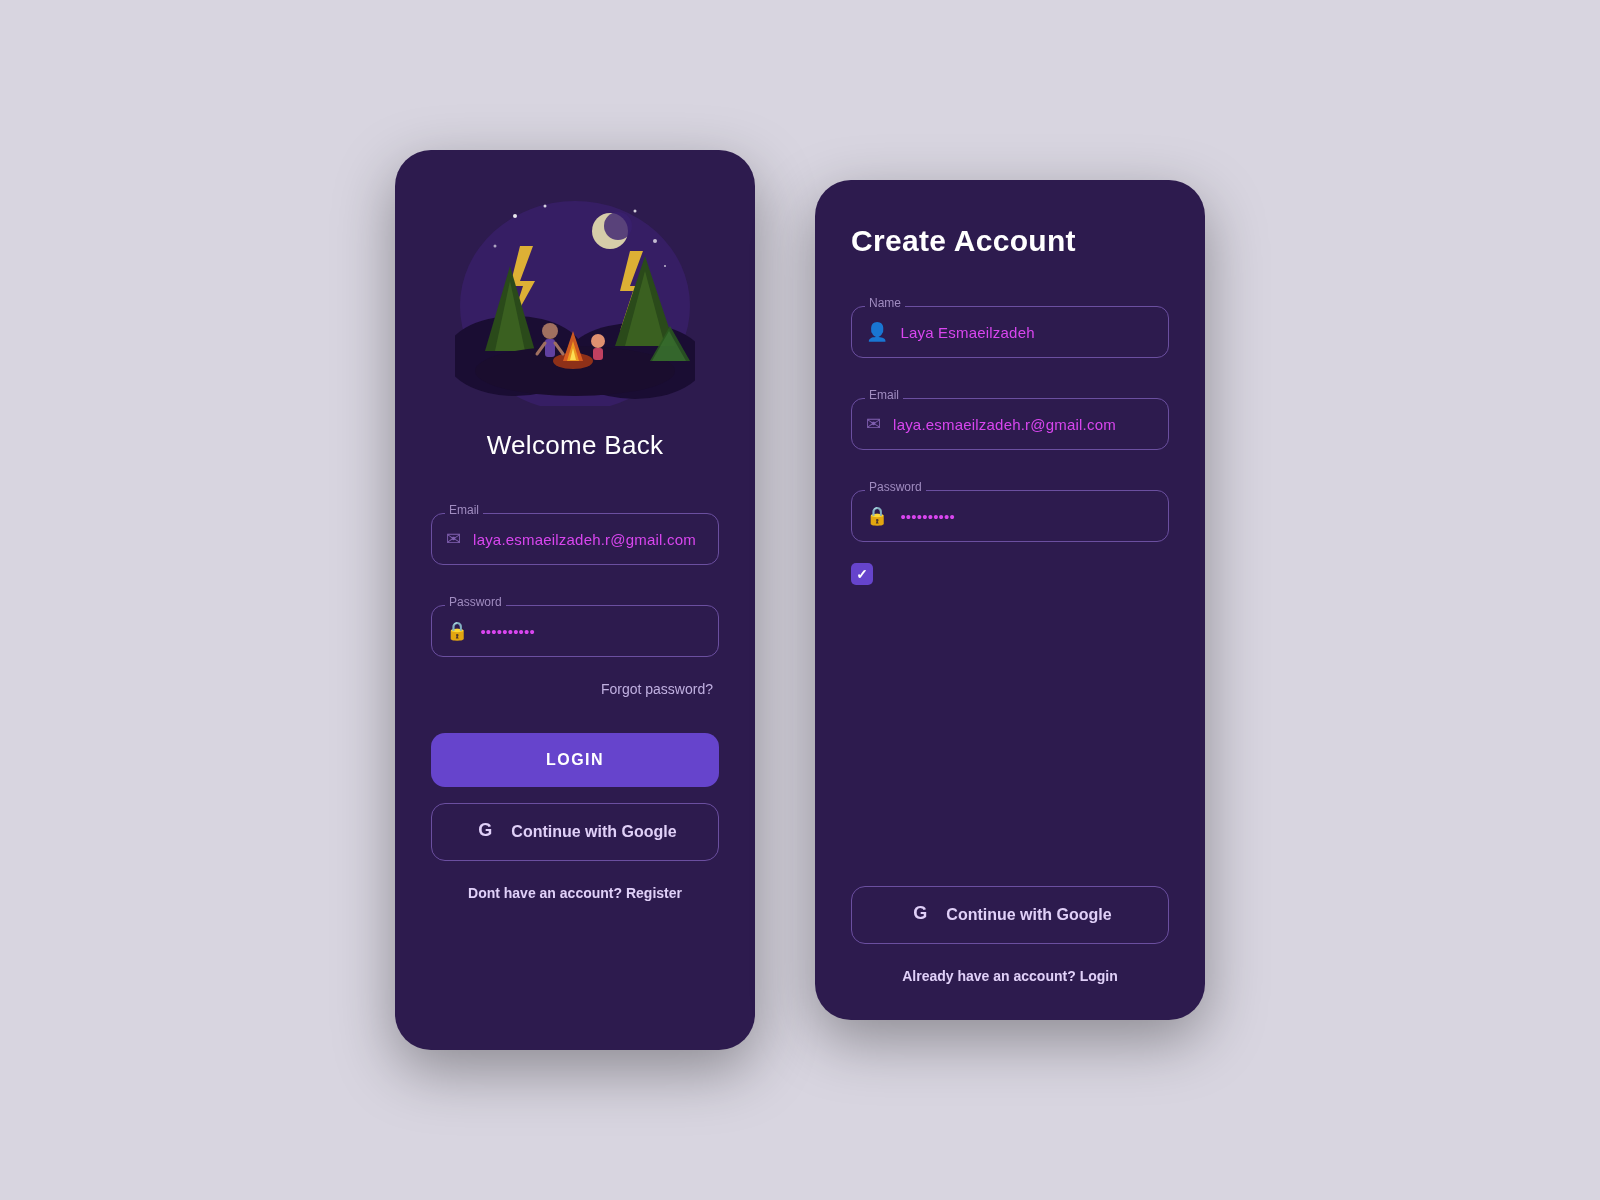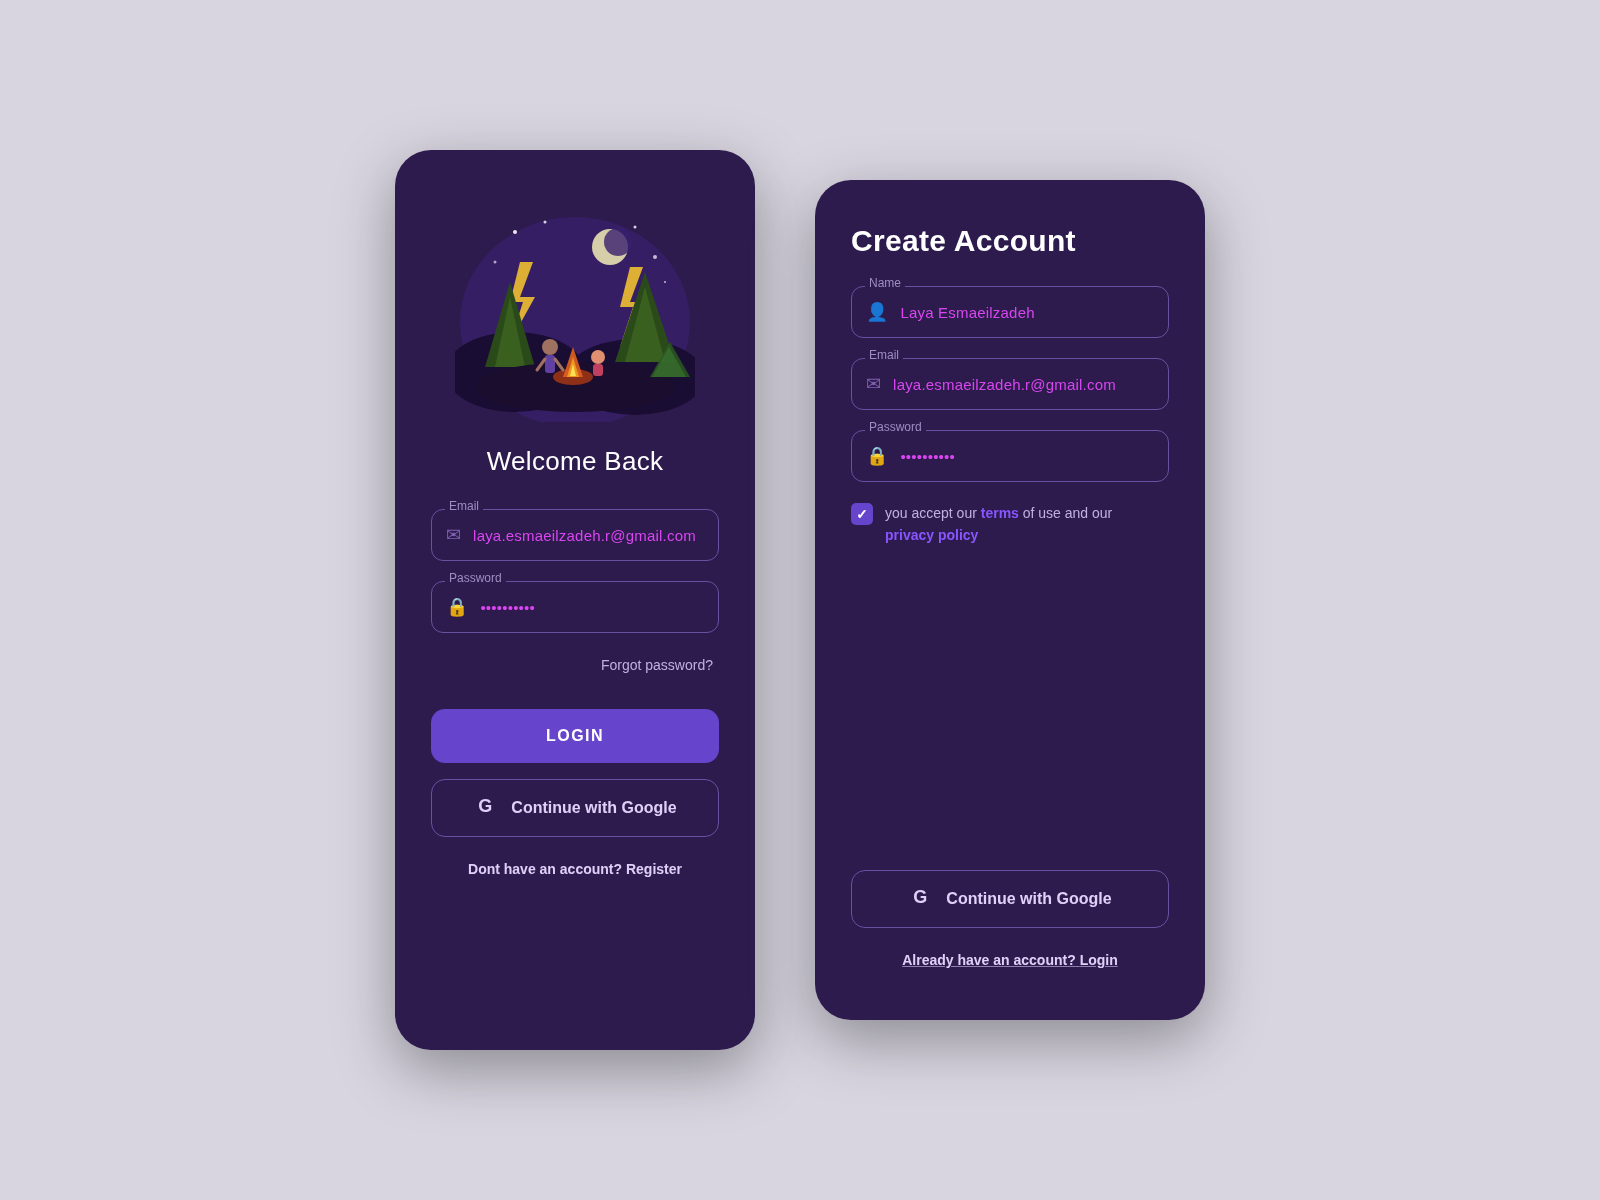--- a/index.html
+++ b/index.html
@@ -10,21 +10,21 @@
       display: flex;
       align-items: center;
       justify-content: center;
       gap: 60px;
       font-family: 'Segoe UI', Arial, sans-serif;
     }
 
     .card {
       background: #2d1b4e;
       border-radius: 36px;
-      padding: 52px 36px;
+      padding: 36px 36px;
       display: flex;
       flex-direction: column;
       align-items: center;
       box-shadow: 0 20px 60px rgba(0,0,0,0.35);
     }
 
     .card-login {
       width: 360px;
       min-height: 900px;
     }
@@ -54,20 +54,21 @@
       font-size: 26px;
       font-weight: 400;
       margin-bottom: 32px;
       letter-spacing: 0.3px;
     }
 
     .form-group {
       width: 100%;
       position: relative;
       margin-bottom: 20px;
+      margin-top: 20px;
     }
 
     .field-label {
       position: absolute;
       top: -10px;
       left: 14px;
       background: #2d1b4e;
       color: #a08cc0;
       font-size: 12px;
       padding: 0 4px;
@@ -322,29 +323,25 @@
   <div class="form-group" style="width:100%">
     <span class="field-label">Password</span>
     <div class="input-wrapper">
       <span class="input-icon">🔒</span>
       <input type="password" value="1234567890" style="">
     </div>
   </div>
 
   <div class="checkbox-row">
     <div class="checkbox-custom"></div>
-    <p class="terms-text">
-      <span>you accept our </span><a href="#">terms</a><span> of use and our</span><br>
-      <a href="#">privacy policy</a>
-    </p>
   </div>
 
   <div class="spacer"></div>
 
   <button class="btn-google">
     <span class="google-icon" style="font-weight:900; font-family:Arial;">G</span>
     <span>Continue with Google</span>
   </button>
 
-  <p class="bottom-text" style="width:100%; text-align:center;text-decoration:underline;">
+  <p class="bottom-text" style="width:100%; text-align:center;">
     <span>Already have an account?</span>&nbsp;<span style="color:#e0d0f8; font-weight:700; cursor:pointer;">Login</span>
   </p>
 </div>
 
 </body></html>

